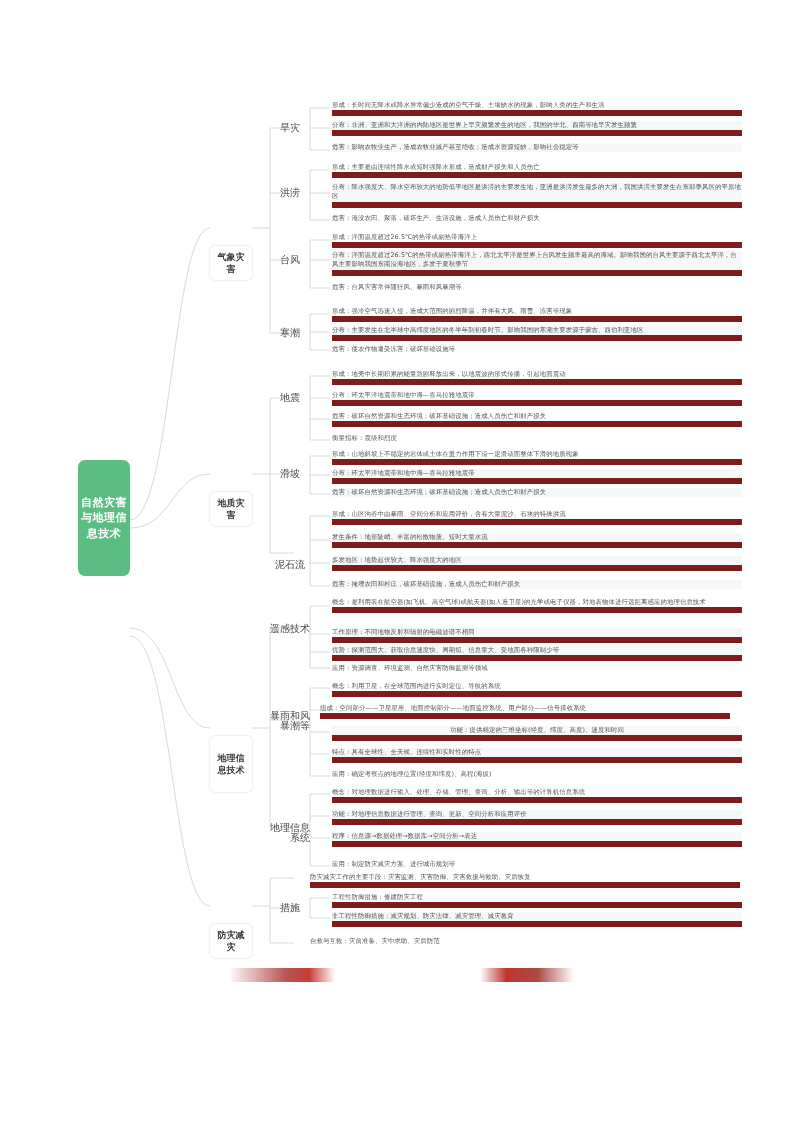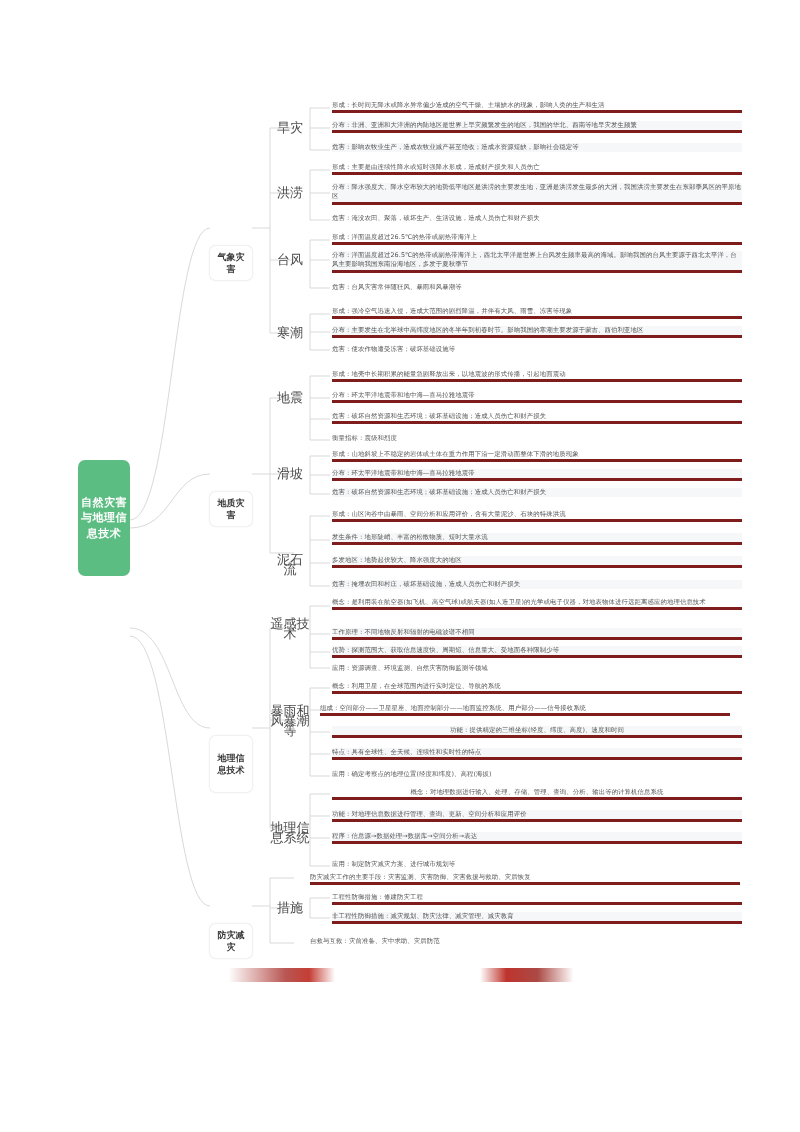--- a/index.html
+++ b/index.html
@@ -44,36 +44,36 @@
     text-align:center;
     box-sizing:border-box;
     padding:3px 5px;
     font-weight:600;
     margin-top:36px;
   }
   
   .l2{
     position:absolute;
     color:#4a4a4a;
-    font-size:13px;line-height:10px;
-    text-align:center;
+    font-size:10px;line-height:10px;
+    text-align:right;
     display:flex;align-items:center;justify-content:center;
     box-sizing:border-box;
   }
   
   .leaf{
     position:absolute;
     color:#555555;
     font-size:6.4px;line-height:9.4px;
     box-sizing:border-box;
     white-space:normal;
     letter-spacing:0.1px;
   }
   .leaf.alt{background:rgba(243,244,246,.75);}
-  .ul{border-bottom:3px solid #7f1d1d;}
+  .ul{border-bottom:6px solid #7f1d1d;}
   svg.links{position:absolute;left:0;top:0;width:676px;height:862px;overflow:visible;}
   svg.links path{fill:none;stroke:#d9d9d9;stroke-width:1;}
   
   .artifact{position:absolute;height:14px;}
   .art-a{left:205px;top:968px;width:130px;
     background:linear-gradient(90deg,rgba(255,255,255,0) 0%,rgba(255,255,255,.9) 18%,rgba(160,30,25,.75) 62%,rgba(190,40,30,.9) 80%,rgba(255,255,255,0) 100%);}
   .art-b{left:480px;top:968px;width:120px;
     background:linear-gradient(90deg,rgba(255,255,255,0) 0%,rgba(185,35,28,.92) 22%,rgba(150,28,22,.8) 48%,rgba(255,255,255,.85) 78%,rgba(255,255,255,0) 100%);}
 </style>
 </head>
@@ -231,21 +231,21 @@
     <div class="leaf alt ul" style="left:270px;top:540px;width:410px;">工作原理：不同地物反射和辐射的电磁波谱不相同</div>
     <div class="leaf alt ul" style="left:270px;top:558px;width:410px;">优势：探测范围大、获取信息速度快、周期短、信息量大、受地面各种限制少等</div>
     <div class="leaf" style="left:270px;top:576px;width:410px;">应用：资源调查、环境监测、自然灾害防御监测等领域</div>
 
     <div class="leaf ul" style="left:270px;top:594px;width:410px;">概念：利用卫星，在全球范围内进行实时定位、导航的系统</div>
     <div class="leaf ul" style="left:258px;top:616px;width:410px;">组成：空间部分——卫星星座、地面控制部分——地面监控系统、用户部分——信号接收系统</div>
     <div class="leaf alt ul" style="left:270px;top:638px;width:410px;text-align:center;">功能：提供精定的三维坐标(经度、纬度、高度)、速度和时间</div>
     <div class="leaf alt ul" style="left:270px;top:660px;width:410px;">特点：具有全球性、全天候、连续性和实时性的特点</div>
     <div class="leaf" style="left:270px;top:682px;width:410px;">应用：确定考察点的地理位置(经度和纬度)、高程(海拔)</div>
 
-    <div class="leaf ul" style="left:270px;top:700px;width:410px;text-align:center;">概念：对地理数据进行输入、处理、存储、管理、查询、分析、输出等的计算机信息系统</div>
+    <div class="leaf ul" style="left:270px;top:700px;width:410px;">概念：对地理数据进行输入、处理、存储、管理、查询、分析、输出等的计算机信息系统</div>
     <div class="leaf alt ul" style="left:270px;top:722px;width:410px;">功能：对地理信息数据进行管理、查询、更新、空间分析和应用评价</div>
     <div class="leaf alt ul" style="left:270px;top:744px;width:410px;">程序：信息源→数据处理→数据库→空间分析→表达</div>
     <div class="leaf" style="left:270px;top:772px;width:410px;">应用：制定防灾减灾方案、进行城市规划等</div>
 
     <div class="leaf ul" style="left:248px;top:785px;width:430px;">防灾减灾工作的主要手段：灾害监测、灾害防御、灾害救援与救助、灾后恢复</div>
     <div class="leaf ul" style="left:270px;top:805px;width:410px;">工程性防御措施：修建防灾工程</div>
     <div class="leaf alt ul" style="left:270px;top:824px;width:410px;">非工程性防御措施：减灾规划、防灾法律、减灾管理、减灾教育</div>
     <div class="leaf" style="left:248px;top:849px;width:430px;">自救与互救：灾前准备、灾中求助、灾后防范</div>
 
   </div>

